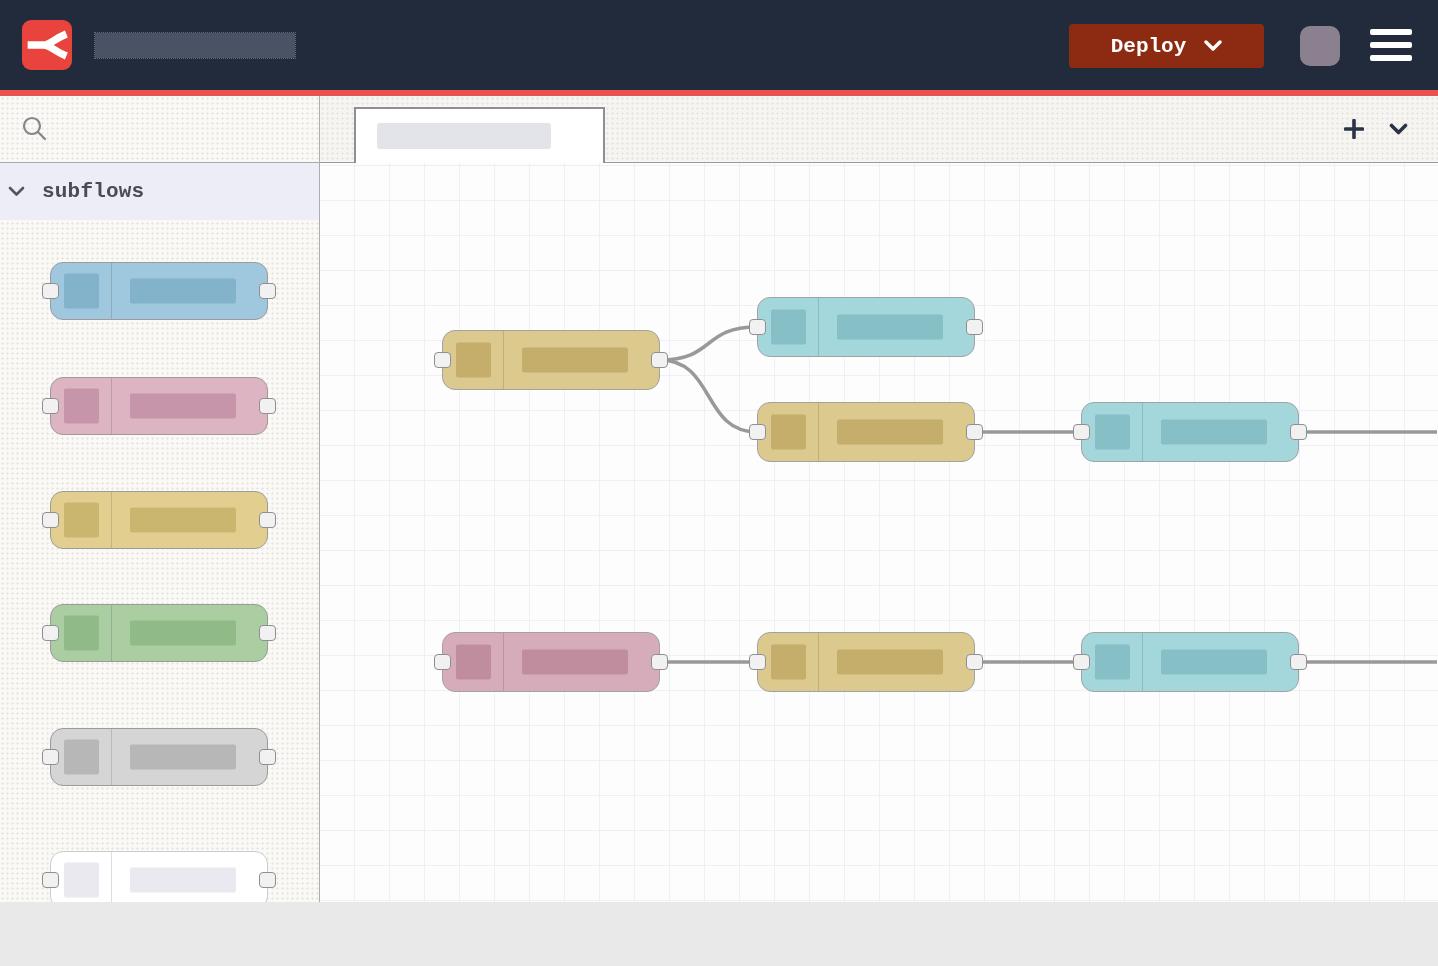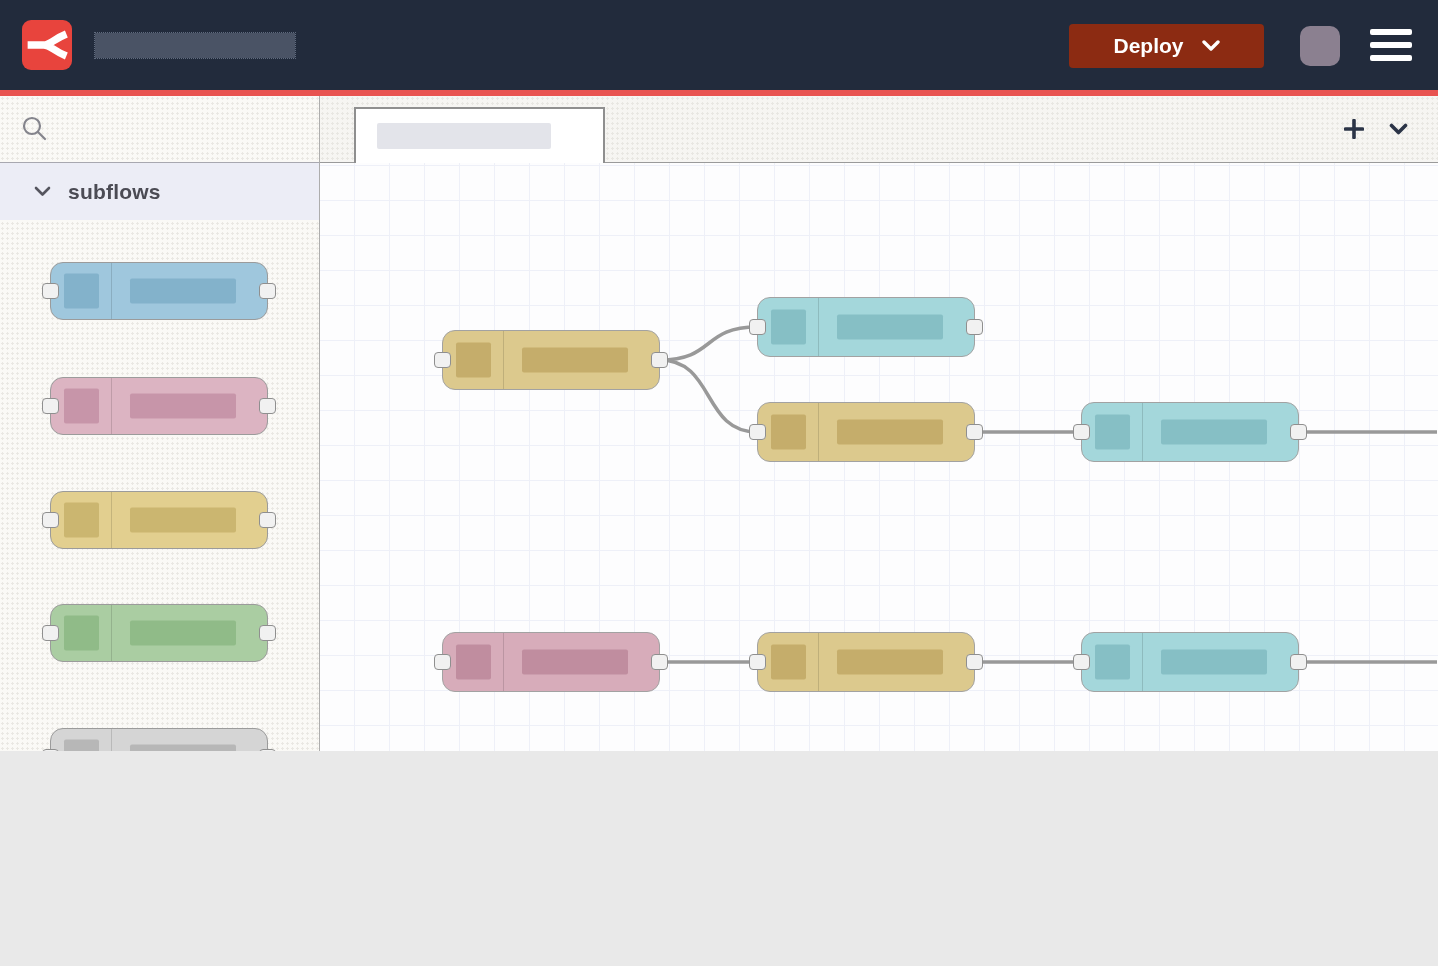--- a/index.html
+++ b/index.html
@@ -1,37 +1,37 @@
 <!DOCTYPE html>
 <html><head>
 <meta charset="utf-8">
 <style>
   html,body{margin:0;padding:0;background:#e9e9e9;}
   *{box-sizing:border-box;}
   body{font-family:"Liberation Sans","DejaVu Sans",sans-serif;}
-  .app{position:relative;width:1438px;height:751px;overflow:hidden;background:#7f1d1d;}
+  .app{position:relative;width:1438px;height:902px;overflow:hidden;background:#7f1d1d;font-family:Liberation Mono, monospace;}
 
   
   .header{position:relative;width:100%;height:90px;background:#222B3C;}
   .accent-line{width:100%;height:6px;background:#E85350;}
   .logo{position:absolute;left:22px;top:20px;width:50px;height:50px;border-radius:9px;background:#E8443D;display:flex;align-items:center;justify-content:center;}
   .header-ph{position:absolute;left:95px;top:33px;width:200px;height:25px;background:#4A5365;outline:1px dotted #606B7E;}
   .deploy-btn{position:absolute;left:1069px;top:24px;width:195px;height:44px;background:#8C2B12;border:none;border-radius:4px;color:#fff;font-size:21px;font-weight:600;font-family:inherit;display:flex;align-items:center;justify-content:center;gap:18px;cursor:pointer;}
   .avatar{position:absolute;left:1300px;top:26px;width:40px;height:40px;border-radius:10px;background:#8B8090;}
   .hamburger{position:absolute;left:1370px;top:29px;width:42px;height:32px;display:flex;flex-direction:column;justify-content:space-between;cursor:pointer;}
   .hamburger span{display:block;width:42px;height:6px;background:#fff;border-radius:2px;}
 
   
   .main{display:flex;width:100%;height:870px;}
 
   
   .sidebar{position:relative;width:320px;height:100%;border-right:1px solid #ADADAD;background-color:#FAF9F6;background-image:radial-gradient(rgba(175,172,160,0.22) 1px,transparent 1.2px);background-size:5px 5px;flex:none;}
   .search-row{position:relative;height:66px;}
   .search-row svg{position:absolute;left:21px;top:19px;}
-  .section-header{height:58px;background:#ECEDF6;border-top:1px solid #A8A8B0;display:flex;align-items:center;padding-left:34px;}
+  .section-header{height:58px;background:#ECEDF6;border-top:1px solid #A8A8B0;display:flex;align-items:center;padding-left:8px;}
   .section-header .chev{margin-right:17px;display:flex;}
   .section-label{font-size:21px;font-weight:600;color:#4B4B54;letter-spacing:0.2px;}
   .palette-list{position:relative;height:calc(100% - 125px);}
 
   
   .canvas{position:relative;flex:1;height:100%;}
   .tabbar{position:relative;height:67px;background-color:#F6F5F2;background-image:radial-gradient(rgba(175,172,160,0.20) 1px,transparent 1.2px);background-size:5px 5px;border-bottom:1px solid #9A9A9A;}
   .tab{position:absolute;left:34px;top:11px;width:251px;bottom:-1px;background:#fff;border:2px solid #8F8F8F;border-bottom:none;z-index:2;cursor:pointer;}
   .tab-ph{position:absolute;left:21px;top:14px;width:174px;height:26px;background:#E3E4EA;border-radius:2px;}
   .tab-actions{position:absolute;right:30px;top:0;height:100%;display:flex;align-items:center;gap:25px;z-index:2;}

